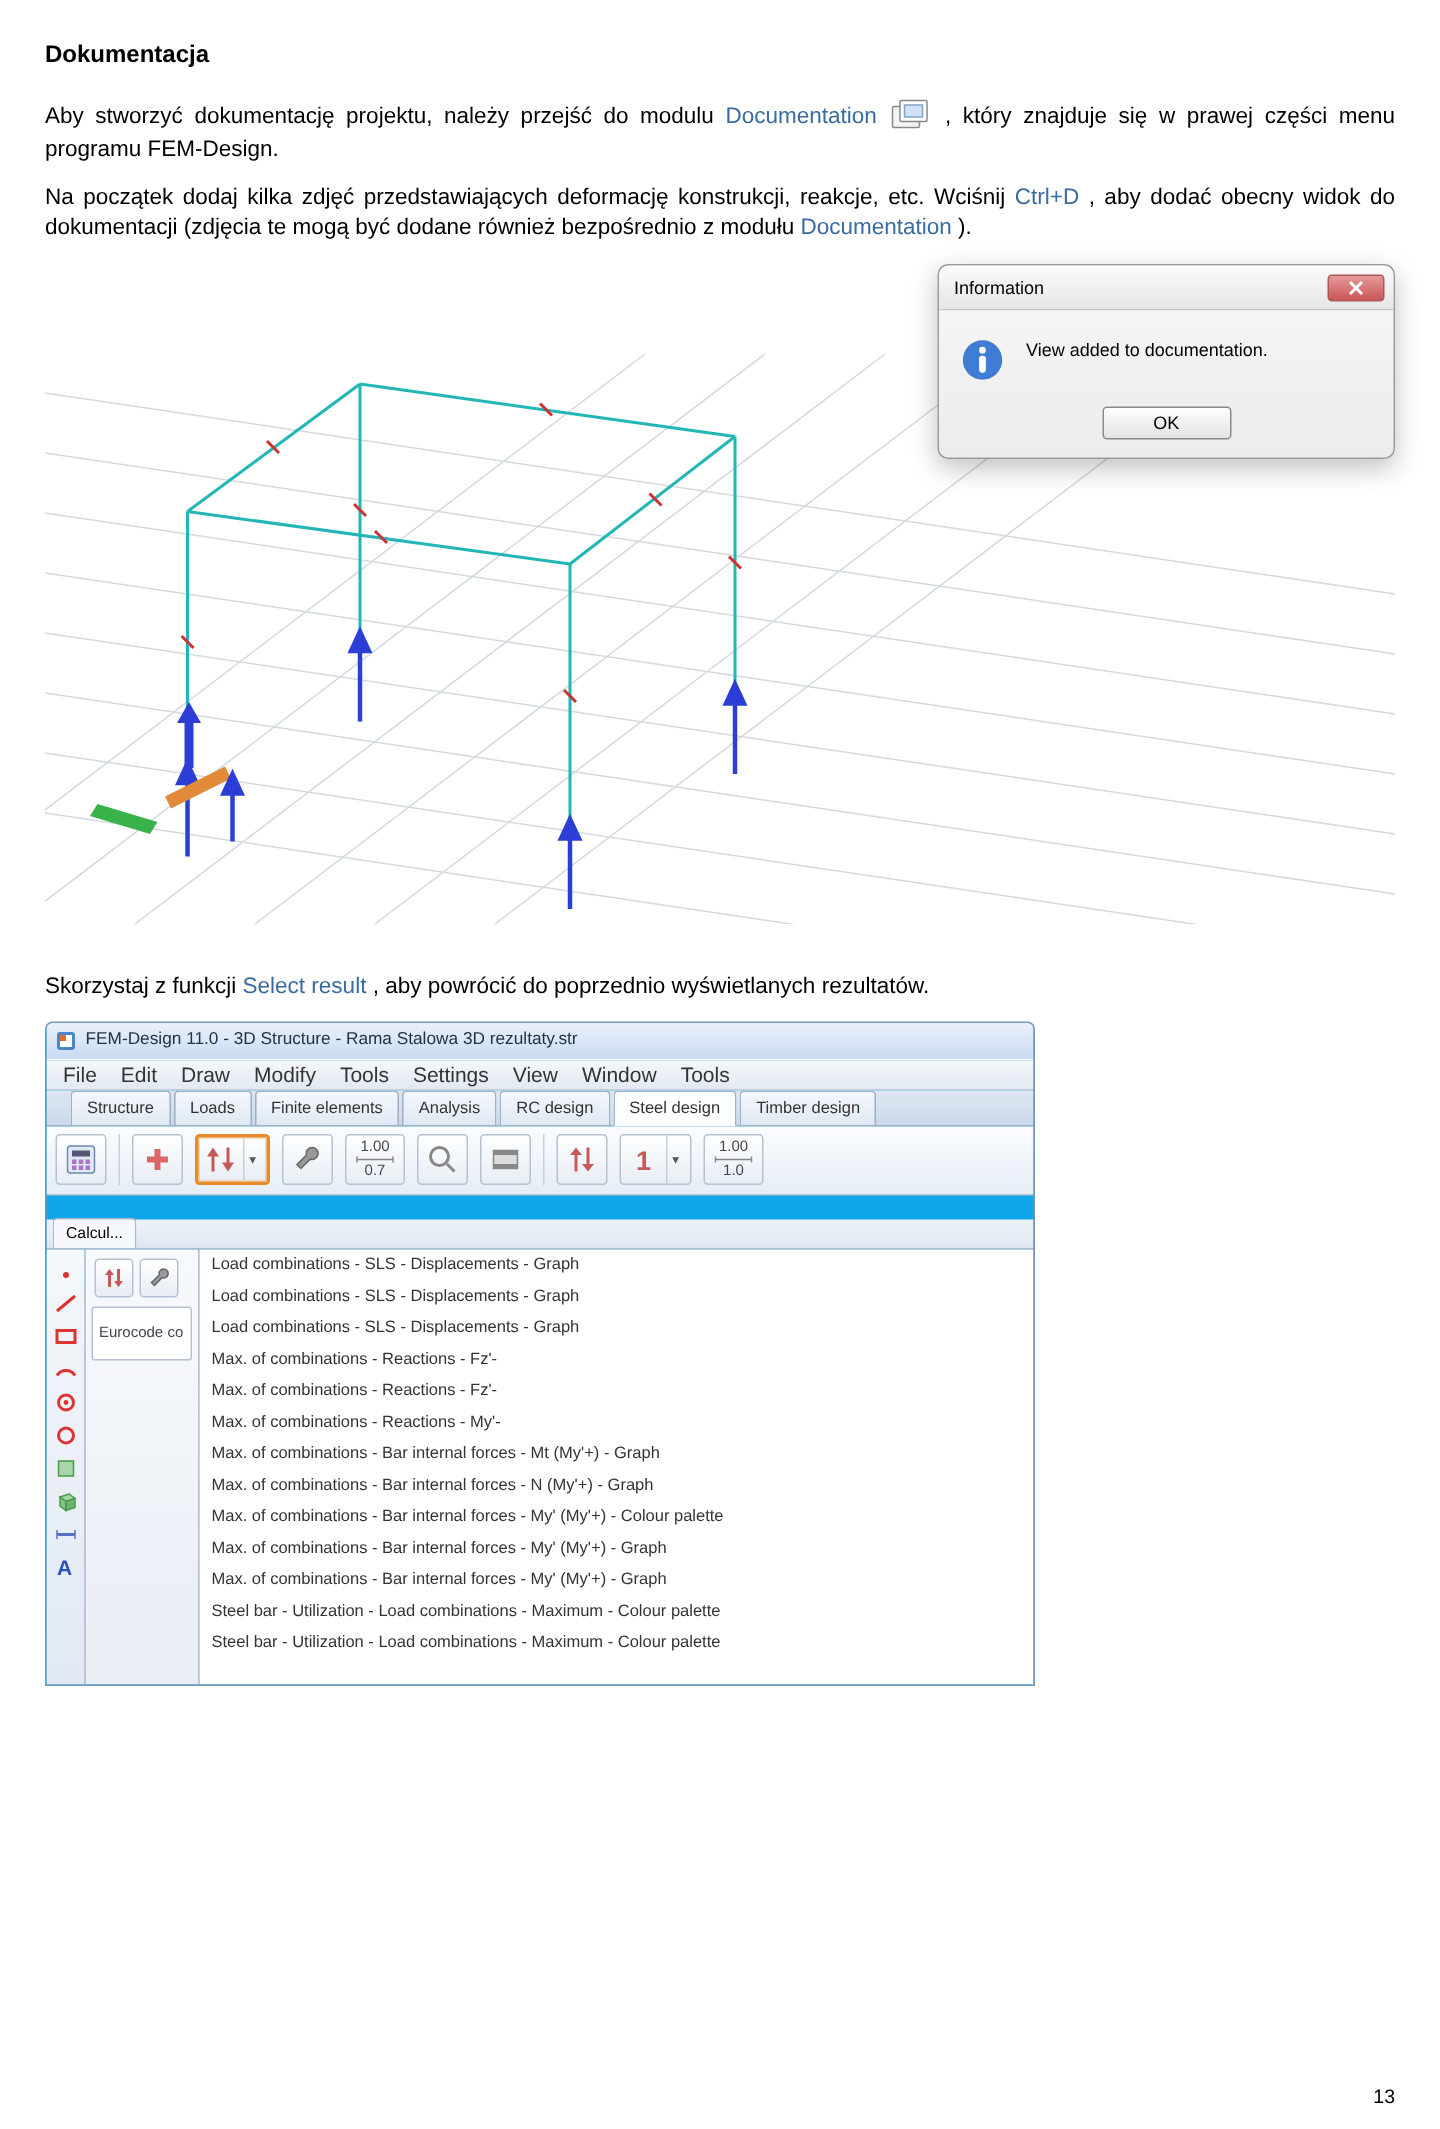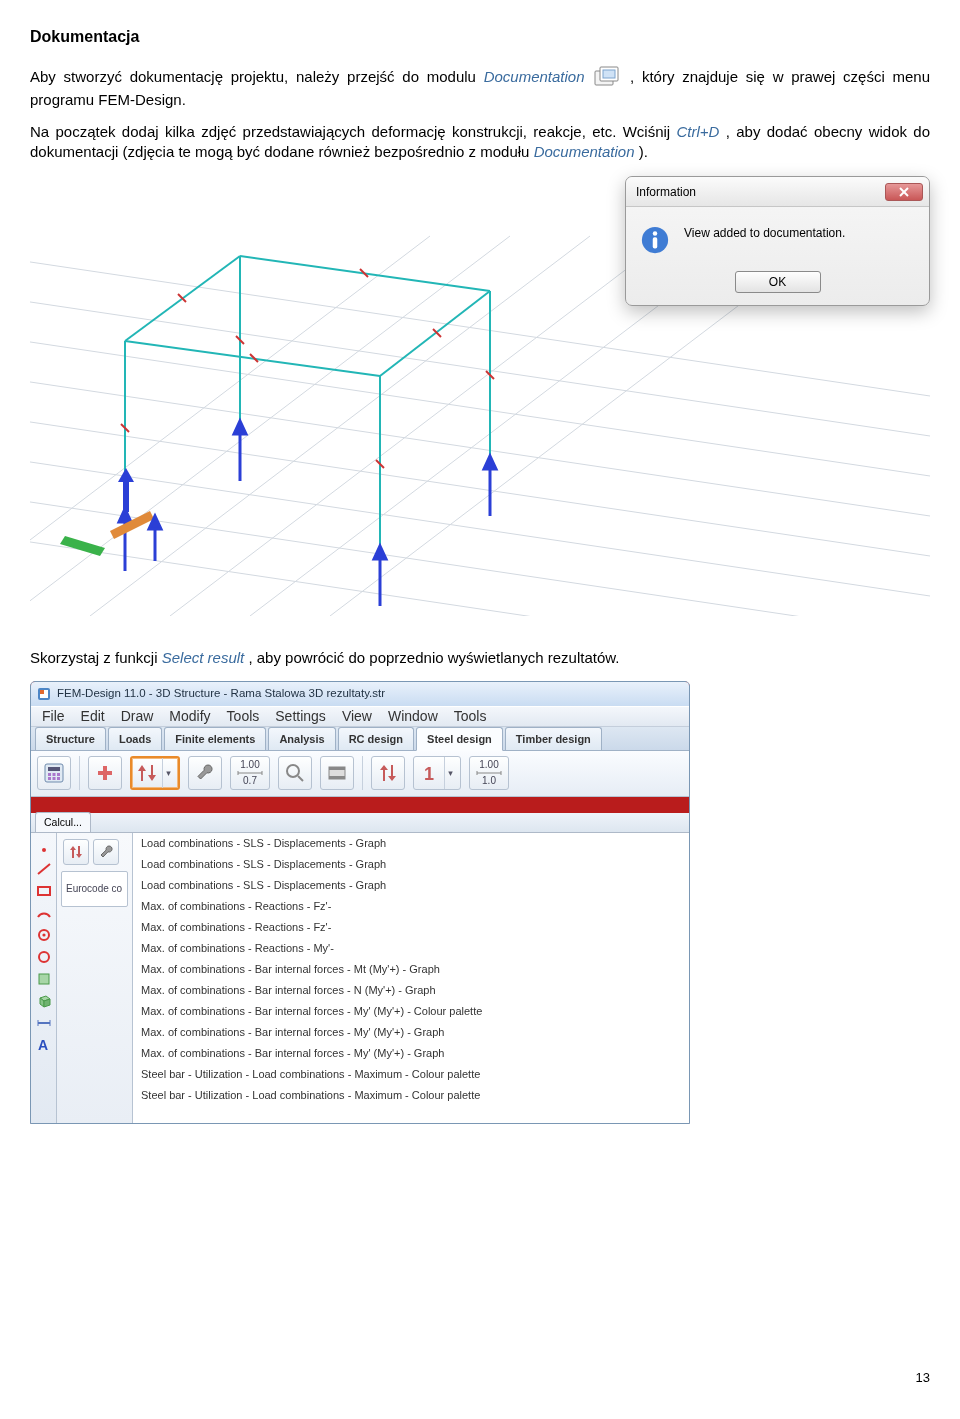--- a/index.html
+++ b/index.html
@@ -8,21 +8,21 @@
     background: #fff;
     width: 960px;
     margin: 0 auto;
     color: #000;
     font-size: 15px;
     line-height: 1.35;
   }
   .page { padding: 26px 30px 0 30px; position: relative; min-height: 1419px; }
   h2.section-title { font-size: 16px; font-weight: bold; margin-bottom: 18px; }
   p.para { margin-bottom: 12px; text-align: justify; }
-  .italic-term { font-style: italic; color: #3a6b9e; }
+  .italic-term { color: #3a6b9e; }
   .doc-icon { display: inline-block; vertical-align: middle; width: 30px; height: 24px; }
 
   
   .figure1 { position: relative; width: 900px; height: 440px; margin: 14px 0 32px 0; }
   .grid-canvas, .structure-canvas { position: absolute; left: 0; top: 0; }
   .info-dialog {
     position: absolute; right: 0; top: 0;
     width: 305px;
     background: linear-gradient(#f7f7f7,#ececec);
     border: 1px solid #9a9a9a; border-radius: 7px;
@@ -47,44 +47,43 @@
   .info-icon { width: 30px; height: 30px; flex: none; }
   .info-ok {
     margin: 4px auto 12px auto; width: 86px; height: 22px;
     border: 1px solid #8a8a8a; border-radius: 3px;
     background: linear-gradient(#fefefe,#e3e3e3);
     font-size: 12px; display: flex; align-items: center; justify-content: center;
   }
 
   
   .figure2 { position: relative; width: 660px; height: 430px; margin-top: 6px; margin-bottom: 10px; }
-  .app-window { border: 1px solid #7a97b4; border-radius: 5px 5px 0 0; background: #b91c1c; overflow: hidden; }
+  .app-window { border: 1px solid #7a97b4; border-radius: 5px 5px 0 0; background: #0ea5e9; overflow: hidden; }
   .titlebar {
     height: 24px;
     background: linear-gradient(#e9f1fb,#c9dcf2);
     display: flex; align-items: center; gap: 6px;
     padding: 0 6px; font-size: 11.5px; color: #223344;
   }
   .app-icon { width: 14px; height: 14px; }
   .menubar {
     height: 21px;
     background: linear-gradient(#f4f7fb,#e2e9f2);
     display: flex; align-items: center; gap: 2px;
     padding: 0 4px; font-size: 14px; color: #333;
     border-top: 1px solid #fff;
     border-bottom: 1px solid #c4cedb;
   }
   .menubar span { padding: 2px 7px; }
   .tabbar {
     height: 24px;
     background: linear-gradient(#dde7f2,#cbd9ea);
     display: flex; align-items: flex-end; gap: 0;
-    padding: 0 4px; font-size: 11px; color: #333;
+    padding: 0 16px; font-size: 11px; color: #333;
     border-bottom: 1px solid #9fb1c6;
-    font-weight: bold;
   }
   .tab {
     padding: 4px 10px 3px 10px;
     border: 1px solid #9fb1c6; border-bottom: none;
     background: linear-gradient(#f3f7fc,#dfe9f3);
     border-radius: 3px 3px 0 0; margin-right: 2px;
   }
   .tab.active { background: #fbfdff; border-bottom: 1px solid #fbfdff; position: relative; top: 1px; }
 
   .toolbar {
@@ -146,21 +145,21 @@
     font-size: 11px; color: #333;
     overflow: hidden;
   }
   .dropdown-item {
     height: 21px; display: flex; align-items: center;
     padding: 0 8px;
     border-bottom: 0;
   }
 
   .page-number {
-    position: absolute; right: 30px; bottom: 32px;
+    position: absolute; right: 30px; bottom: 12px;
     font-size: 13px;
   }
 </style>
 </head>
 <body>
 
 <div class="page">
 
   <h2 class="section-title">Dokumentacja</h2>
 

